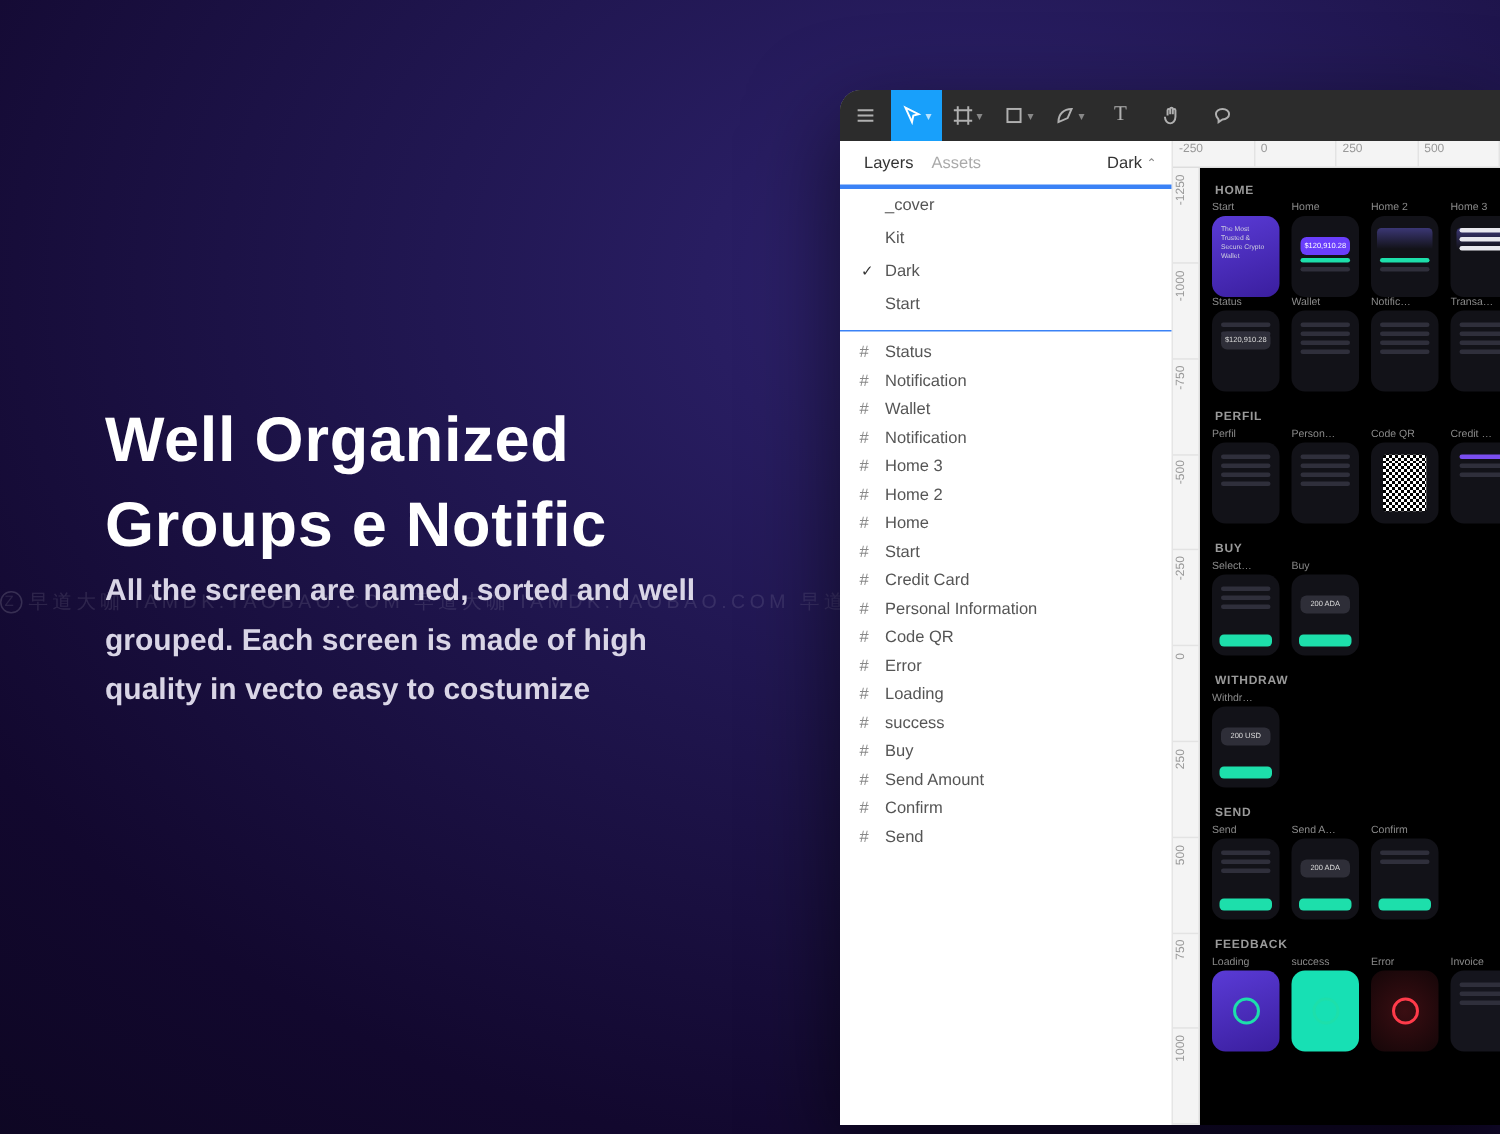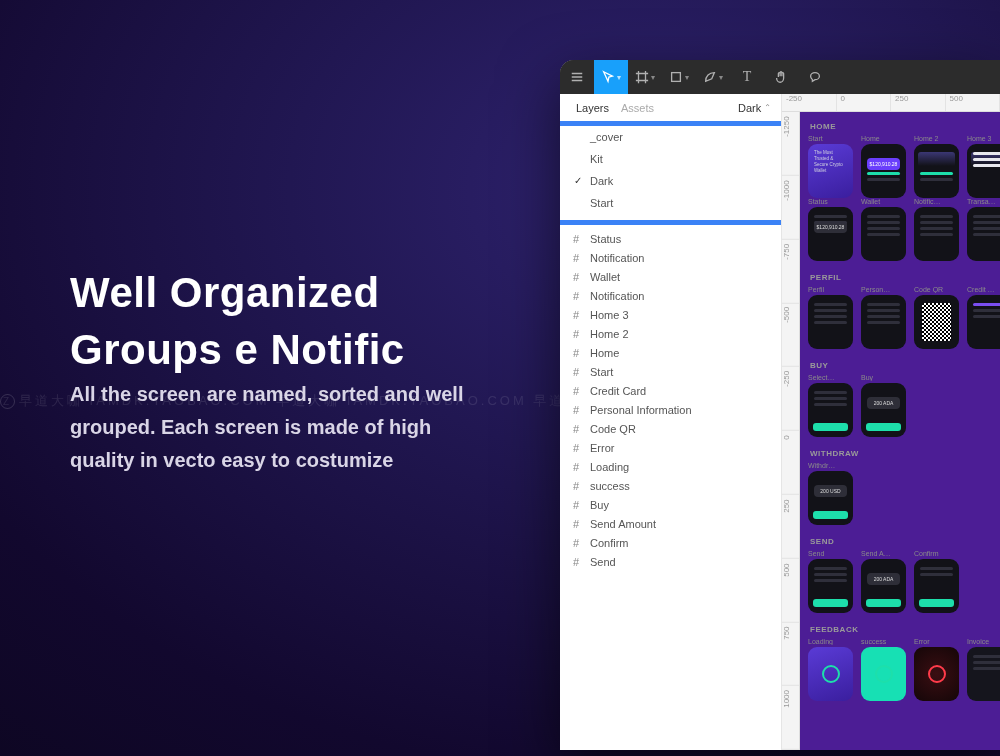--- a/index.html
+++ b/index.html
@@ -97,36 +97,36 @@
     flex-direction:column;
     border-right:1px solid #e5e5e5;
     font-size:11px;
     color:#333;
   }
   .lp-tabs {
     display:flex;
     align-items:center;
     padding: 0 10px;
     height: 32px;
-    border-bottom:5px solid #3b82f6;
+    border-bottom:3px solid #3b82f6;
   }
   .lp-tab { padding: 0 6px; font-size:11px; color:#aaa; cursor:default;}
   .lp-tab.active { color:#333; font-weight:500;}
   .lp-spacer { flex:1;}
   .lp-dark { font-size:11px; color:#333; display:flex; align-items:center;}
   .lp-dark .c { font-size:8px; margin-left:3px; color:#888;}
 
   .lp-section-head {
     display:flex; align-items:center; justify-content:space-between;
     padding: 10px 12px 6px;
     font-size:11px; font-weight:600; color:#333;
   }
   .lp-section-head .plus { color:#888; font-size:13px; }
 
-  .pages { padding-bottom:6px; border-bottom:5px solid #3b82f6;}
+  .pages { padding-bottom:6px; border-bottom:1px solid #3b82f6;}
   .page-item {
     padding: 5px 12px 5px 30px;
     font-size:11px;
     color:#555;
     position:relative;
   }
   .page-item.sel::before {
     content:"✓";
     position:absolute; left:14px; top:5px;
     font-size:10px; color:#333;
@@ -141,21 +141,21 @@
   }
   .layer-item .fi {
     width:12px; height:12px; margin-right:8px;
     display:inline-flex; align-items:center; justify-content:center;
     color:#888; font-size:11px;
   }
 
   
   .canvas {
     flex:1;
-    background:#4c1d95;
+    background:#000000;
     position:relative;
     overflow:hidden;
   }
   .ruler-h {
     position:absolute; top:0; left:0; right:0; height:18px;
     background:#f4f4f4;
     border-bottom:1px solid #ddd;
     font-size:8px; color:#999;
     display:flex;
   }

